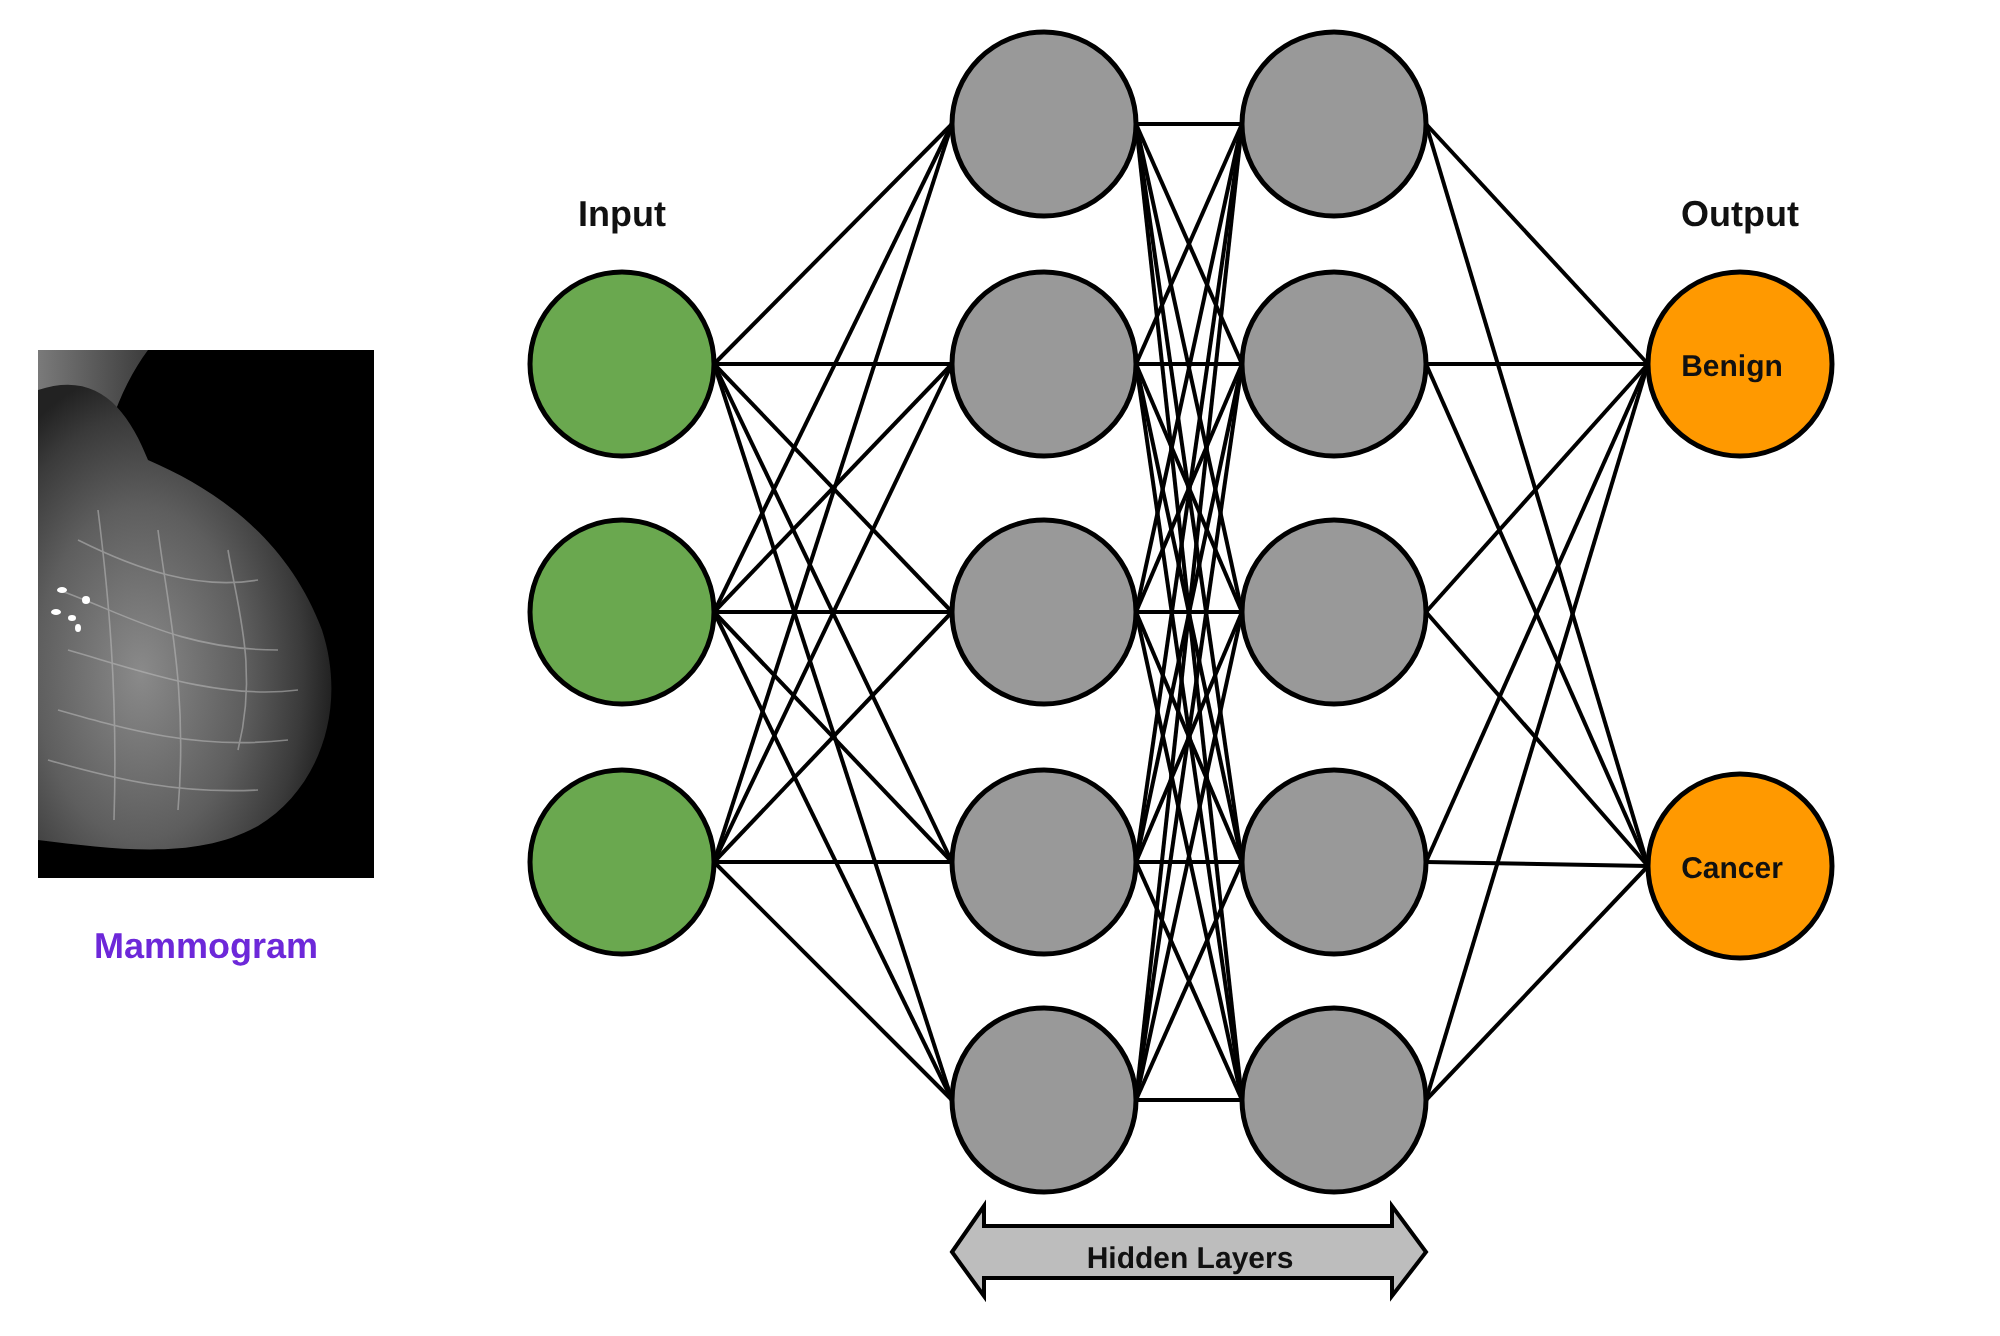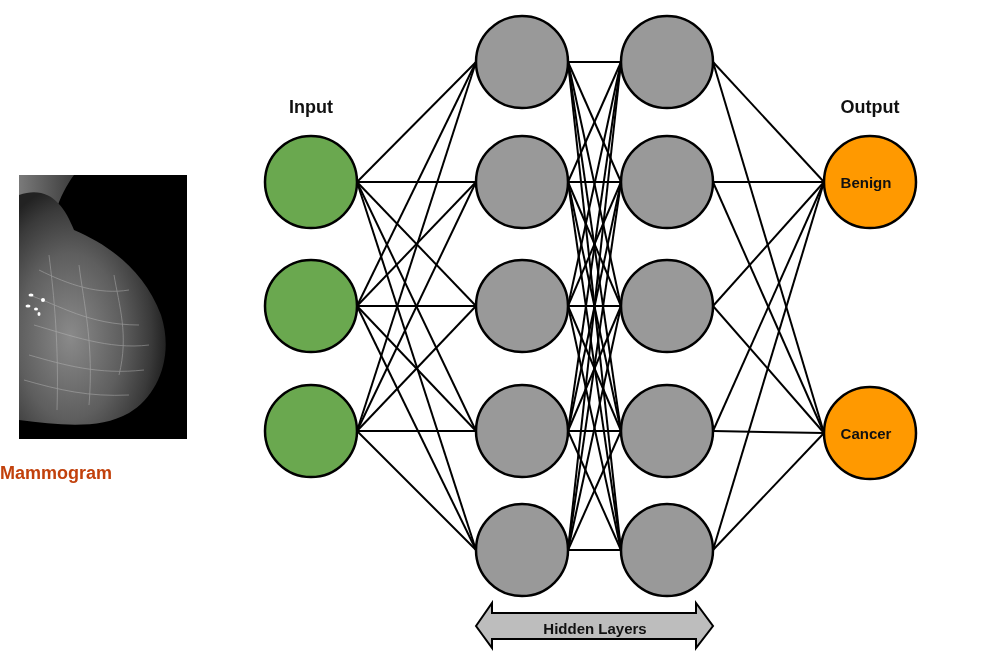--- a/index.html
+++ b/index.html
@@ -2,22 +2,22 @@
 <html><head>
   <meta charset="utf-8">
   <style>
     html, body { margin: 0; padding: 0; background: #ffffff; }
     body { width: 1000px; height: 668px; position: relative; overflow: hidden;
            font-family: "Liberation Sans", sans-serif; }
     #diagram { position: absolute; left: 0; top: 0; }
     .lbl { font-family: "Liberation Sans", sans-serif; font-weight: bold; fill: #111; }
     .mammo { position: absolute; left: 19px; top: 175px; width: 168px; height: 264px;
              background: #000; overflow: hidden; }
-    .mammo-caption { position: absolute; left: 0; top: 463px; width: 206px; text-align: left;
-                     font-weight: bold; font-size: 18px; color: #c2410c;
+    .mammo-caption { position: absolute; left: 0; top: 463px; width: 206px; text-align: center;
+                     font-weight: bold; font-size: 18px; color: #6d28d9;
                      font-family: "Liberation Sans", sans-serif; }
   </style>
 </head>
 <body>
 
 <div class="mammo">
   <svg width="168" height="264" viewBox="0 0 168 264">
     <defs>
       <radialGradient id="tissue" cx="0.35" cy="0.62" r="0.65">
         <stop offset="0" stop-color="#8a8a8a"></stop>

